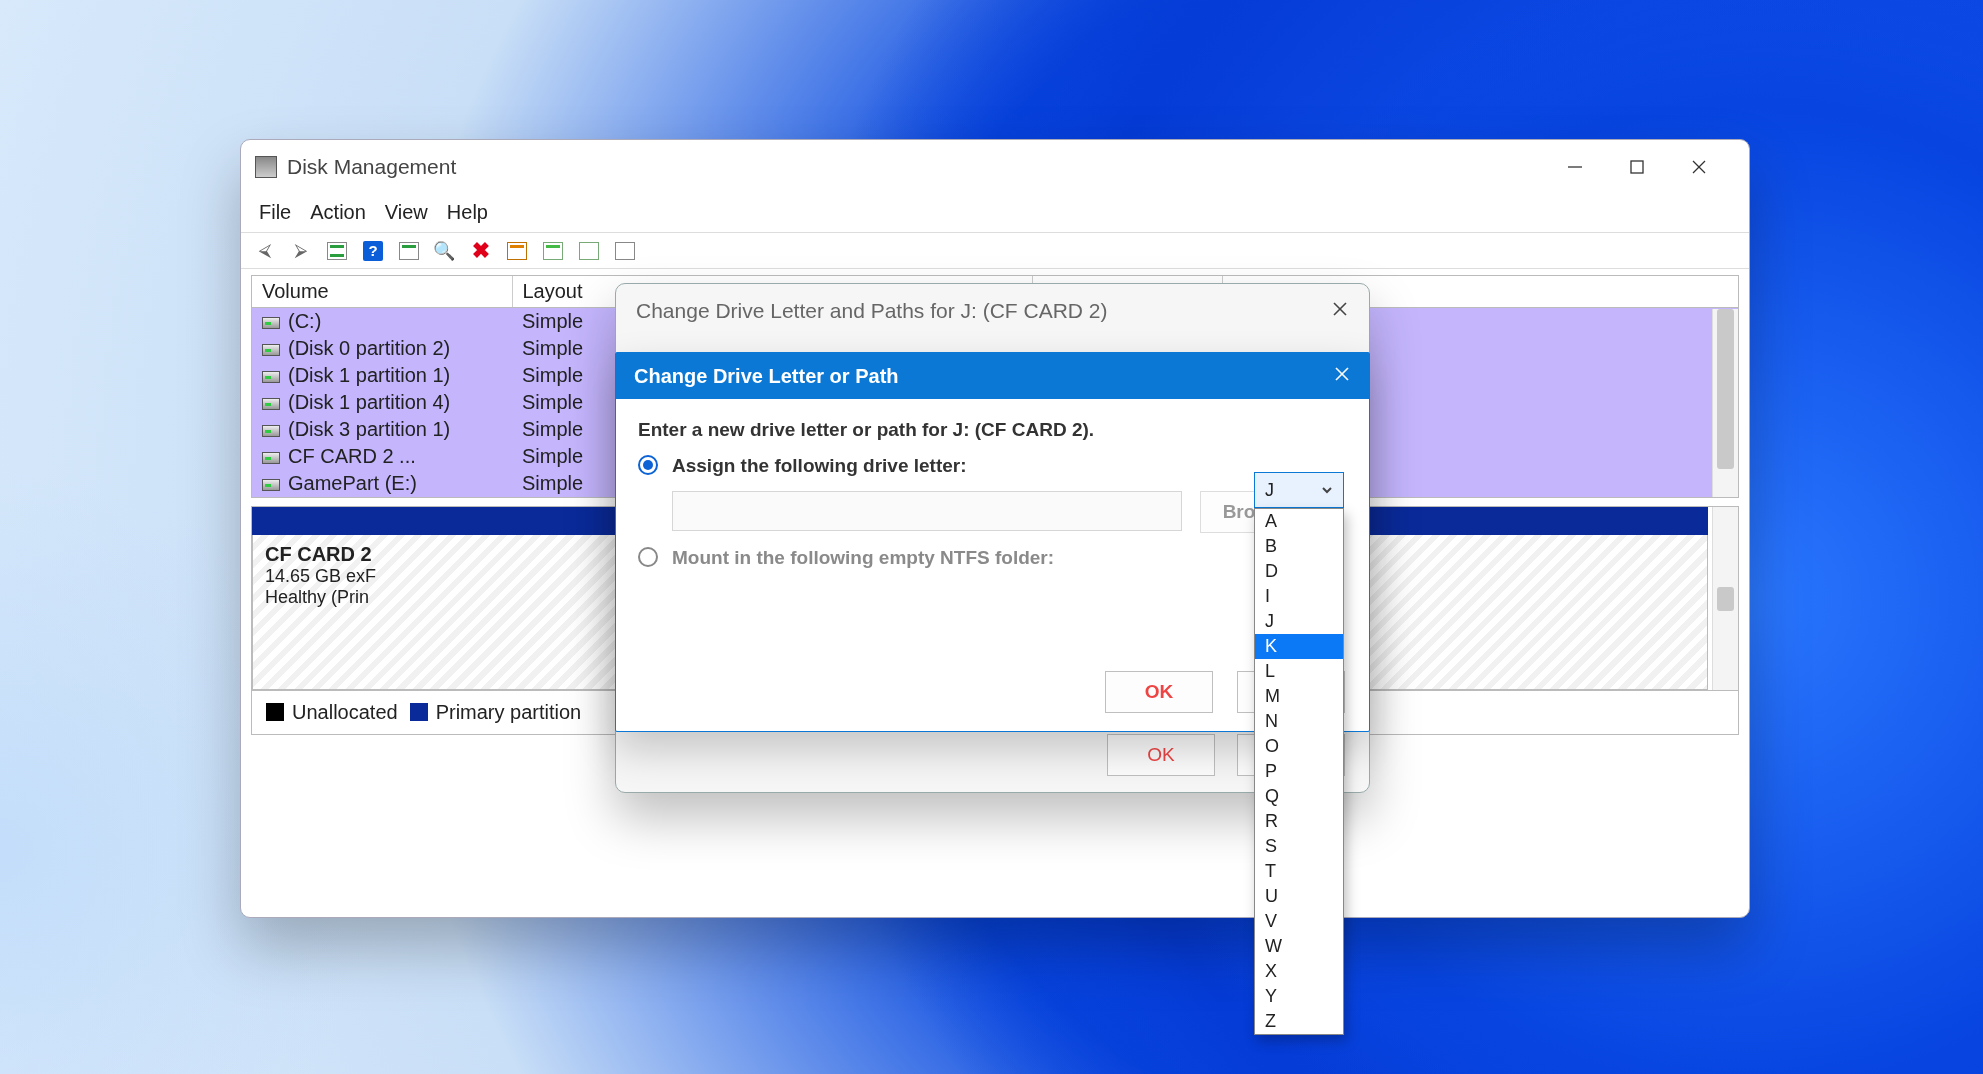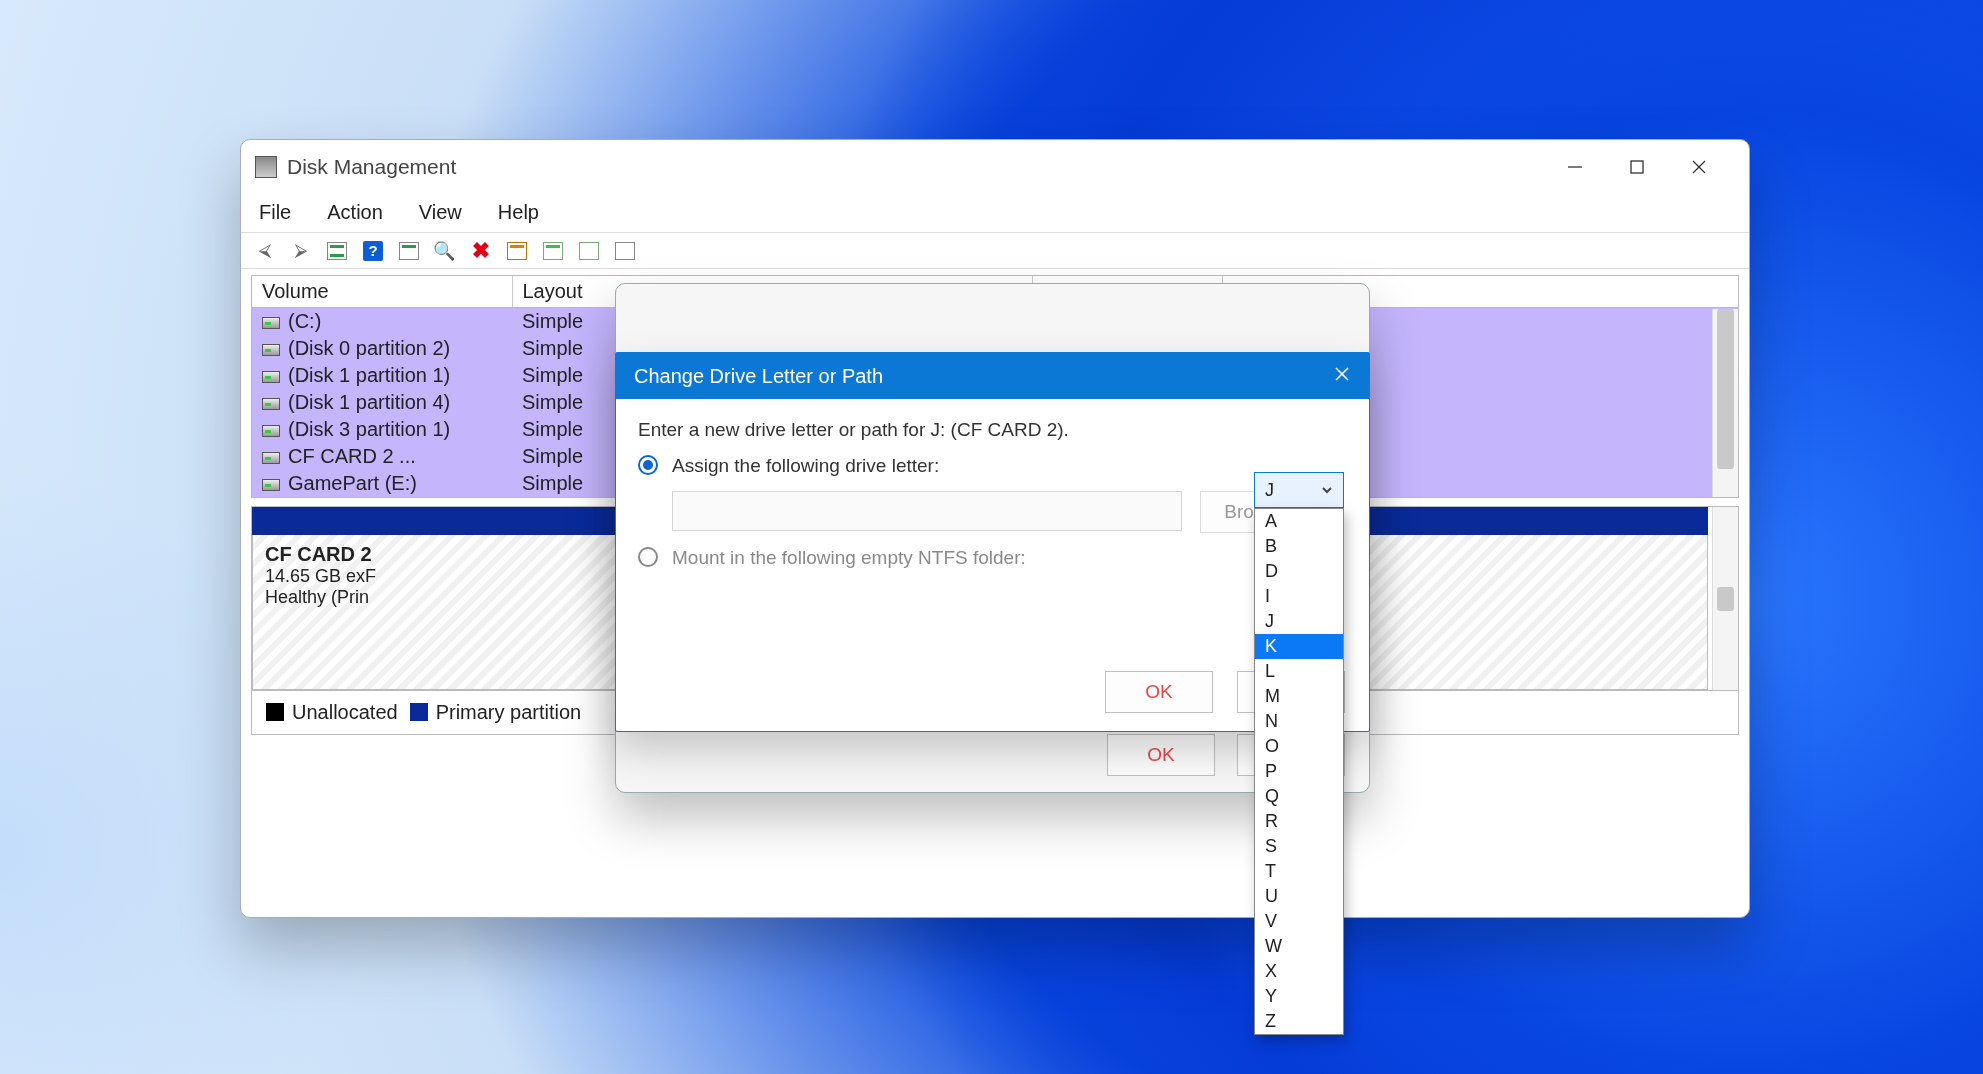--- a/index.html
+++ b/index.html
@@ -21,21 +21,21 @@
     box-shadow:0 30px 60px rgba(0,0,0,0.25);
     display:flex; flex-direction:column;
   }
   .titlebar { height:53px; display:flex; align-items:center; padding:0 8px; }
   .titlebar .appicon { width:22px;height:22px;margin:0 10px 0 6px; background:linear-gradient(#888,#ccc);border:1px solid #555; }
   .titlebar .title { color:#444; font-size:21px; }
   .winbtns { margin-left:auto; display:flex; gap:38px; padding-right:30px; color:#555;}
   .winbtn { width:24px; height:24px; display:flex; align-items:center; justify-content:center; }
   .winbtn svg{width:18px;height:18px;stroke:#333;stroke-width:1.3;fill:none;}
 
-  .menubar { height:40px; display:flex; align-items:center; gap:36px; padding:0 18px; border-bottom:1px solid #ddd; font-size:20px; color:#222;}
+  .menubar { height:40px; display:flex; align-items:center; gap:19px; padding:0 18px; border-bottom:1px solid #ddd; font-size:20px; color:#222;}
   .menubar span{cursor:default;}
 
   .toolbar { height:36px; display:flex; align-items:center; gap:8px; padding:2px 10px; border-bottom:1px solid #ddd;}
   .tb { width:28px;height:26px;display:flex;align-items:center;justify-content:center;font-size:18px;}
   .tb.arrow{color:#666;}
   .tb .redx{color:#e1001a;font-weight:bold;font-size:22px;}
   .tb .question{background:#0b5ed7;color:#fff;width:20px;height:20px;display:inline-flex;align-items:center;justify-content:center;border-radius:2px;font-weight:bold;font-size:15px;}
   .tb .boxicon{border:1px solid #888;width:20px;height:18px;position:relative;}
   .tb .boxicon .stripe{position:absolute;left:2px;right:2px;height:3px;background:#2a9d3e;}
   .tb .boxicon .stripe.top{top:2px;} .tb .boxicon .stripe.bot{bottom:2px;}
@@ -69,21 +69,21 @@
   .sw.black{background:#000;} .sw.blue{background:#0a2a9a;}
 
   
   .dlg1{position:absolute;left:615px;top:283px;width:755px;height:510px;background:#f6f6f6;border:1px solid #9aa;border-radius:10px;box-shadow:0 25px 50px rgba(0,0,0,.25);}
   .dlg1 .dt{height:54px;display:flex;align-items:center;padding:0 20px;color:#666;font-size:21px;}
   .dlg1 .dt .x{margin-left:auto;color:#555;}
   .dlg1 .okrow{position:absolute;bottom:16px;right:24px;display:flex;gap:22px;}
   .btn{min-width:108px;height:42px;border:1px solid #bfbfbf;background:#fdfdfd;display:flex;align-items:center;justify-content:center;font-size:19px;color:#ef4444;}
 
   
-  .dlg2{position:absolute;left:615px;top:352px;width:755px;height:380px;background:#fff;border:1px solid #0b78d6;border-radius:2px;box-shadow:0 18px 40px rgba(0,0,0,.2);}
+  .dlg2{position:absolute;left:615px;top:352px;width:755px;height:380px;background:#fff;border:1px solid #0b78d6;border-radius:2px;box-shadow:0 18px 40px rgba(0,0,0,.2);font-weight:bold;}
   .dlg2 .cap2{height:46px;background:#0b78d6;color:#fff;display:flex;align-items:center;padding:0 18px;font-size:20px;}
   .dlg2 .cap2 .x2{margin-left:auto;}
   .dlg2 .cap2 .x2 svg{stroke:#fff;}
   .dlg2 .body2{padding:20px 22px;font-size:19px;color:#333;}
   .dlg2 .row{display:flex;align-items:flex-start;margin:14px 0;}
   .radio{width:20px;height:20px;border:2px solid #888;border-radius:50%;margin-right:14px;display:inline-flex;align-items:center;justify-content:center;}
   .radio.sel{border-color:#0b63d6;}
   .radio.sel::after{content:"";width:10px;height:10px;background:#0b63d6;border-radius:50%;}
   .muted{color:#8a8a8a;}
   .txtfield{width:510px;height:40px;border:1px solid #d6d6d6;background:#fafafa;margin-left:34px;}
@@ -259,20 +259,27 @@
     </div>
 
     <div class="legend">
       <span><span class="sw black"></span><span>Unallocated</span></span>
       <span><span class="sw blue"></span><span>Primary partition</span></span>
     </div>
   </div>
 </div>
 
 <div class="dlg1">
+  <div class="dt">
+    <span>Change Drive Letter and Paths for J: (CF CARD 2)</span>
+    <span class="x"><svg class="xsvg" viewBox="0 0 18 18">
+          <line x1="3" y1="3" x2="15" y2="15"></line>
+          <line x1="15" y1="3" x2="3" y2="15"></line>
+        </svg></span>
+  </div>
   <div class="okrow">
     <div class="btn">OK</div>
     <div class="btn">Ca</div>
   </div>
 </div>
 
 <div class="dlg2">
   <div class="cap2">
     <span>Change Drive Letter or Path</span>
     <span class="x2"><svg class="xsvg" viewBox="0 0 18 18">

